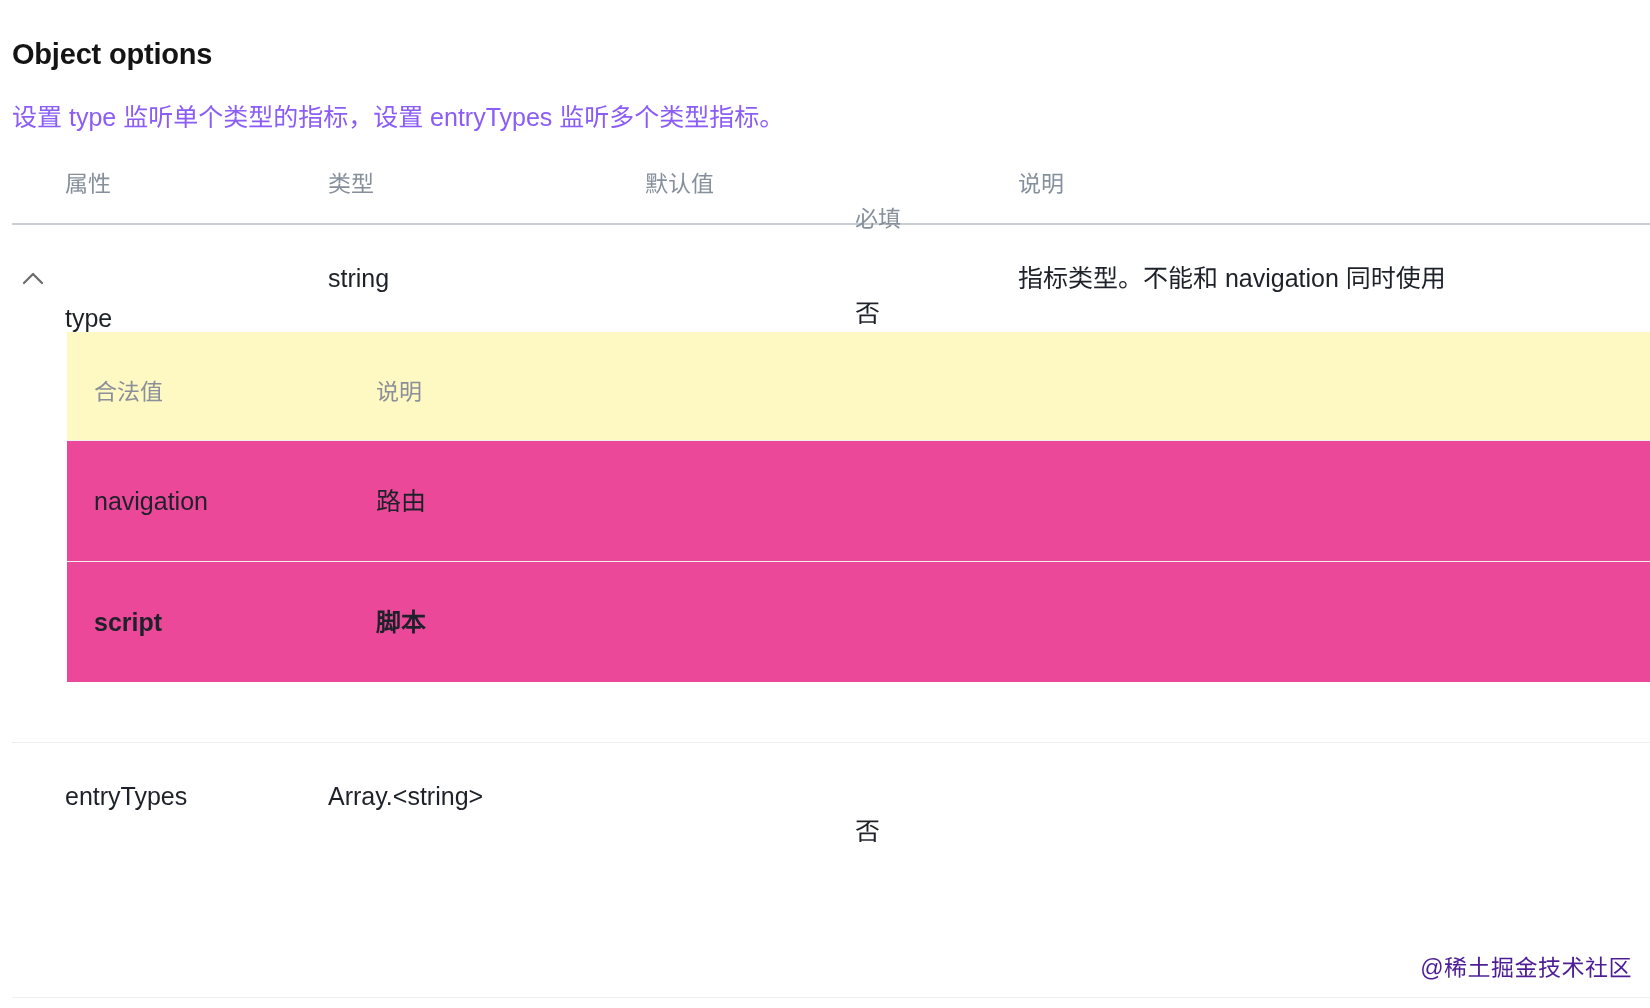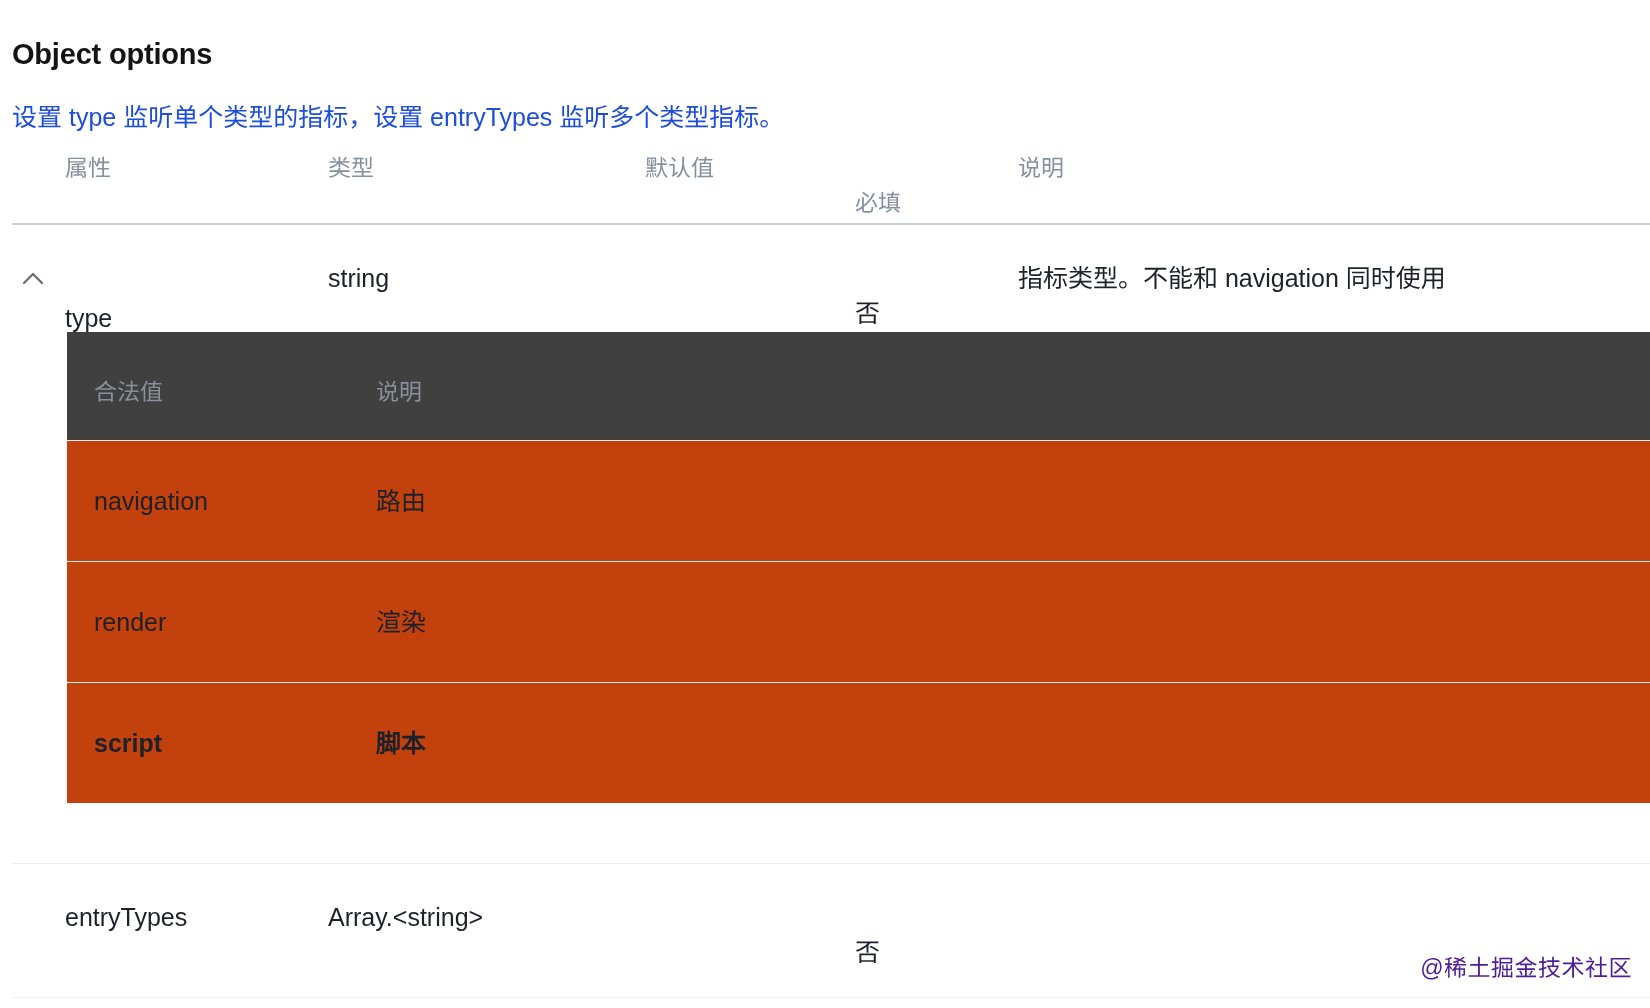--- a/index.html
+++ b/index.html
@@ -36,21 +36,21 @@
     letter-spacing: -0.2px;
     color: #141414;
     line-height: 40px;
   }
   .section-desc {
     position: absolute;
     left: 12px;
     top: 72px;
     font-size: 25px;
     font-weight: 400;
-    color: #1d4ed8;
+    color: #8b5cf6;
     line-height: 40px;
     white-space: nowrap;
   }
 
   
   .table-outer {
     position: absolute;
     left: 0px;
     top: 140px;
     width: 1650px;
@@ -66,21 +66,21 @@
     margin-left: 12px;
     width: 1638px;
   }
   .cell {
     position: absolute;
     font-size: 23px;
     line-height: 32px;
     white-space: nowrap;
   }
   .hdr-cell {
-    top: 12px;
+    top: 28px;
     color: #86909c;
     font-weight: 400;
   }
   .c-attr  { left: 53px; }
   .c-type  { left: 316px; }
   .c-def   { left: 633px; }
   .c-req   { left: 843px; margin-top: 35px; }
   .c-desc  { left: 1006px; }
 
   
@@ -112,25 +112,25 @@
   
   .subtable-wrap {
     position: relative;
     margin-left: 67px;
     width: 1583px;
   }
   .sub-row {
     position: relative;
     width: 100%;
     height: 120px;
-    background: #c2410c;
+    background: #ec4899;
     border-bottom: 1px solid #f0f0f0;
   }
   .sub-row.sub-hdr {
-    background: #404040;
+    background: #fef9c3;
     height: 108px;
     border-bottom: 1px solid #f0f0f0;
   }
   .sub-row.last { border-bottom: none; font-weight: bold; }
   .sub-cell {
     position: absolute;
     white-space: nowrap;
     font-size: 25px;
     line-height: 34px;
     color: #1d2129;
@@ -211,24 +211,20 @@
 
     <div class="subtable-wrap">
       <div class="sub-row sub-hdr">
         <span class="sub-cell s-val">合法值</span>
         <span class="sub-cell s-desc">说明</span>
       </div>
       <div class="sub-row">
         <span class="sub-cell s-val">navigation</span>
         <span class="sub-cell s-desc">路由</span>
       </div>
-      <div class="sub-row">
-        <span class="sub-cell s-val">render</span>
-        <span class="sub-cell s-desc">渲染</span>
-      </div>
       <div class="sub-row last">
         <span class="sub-cell s-val">script</span>
         <span class="sub-cell s-desc">脚本</span>
       </div>
     </div>
 
     <div class="subtable-gap"></div>
     <div class="outer-sep"></div>
 
     <div class="row data-row">

